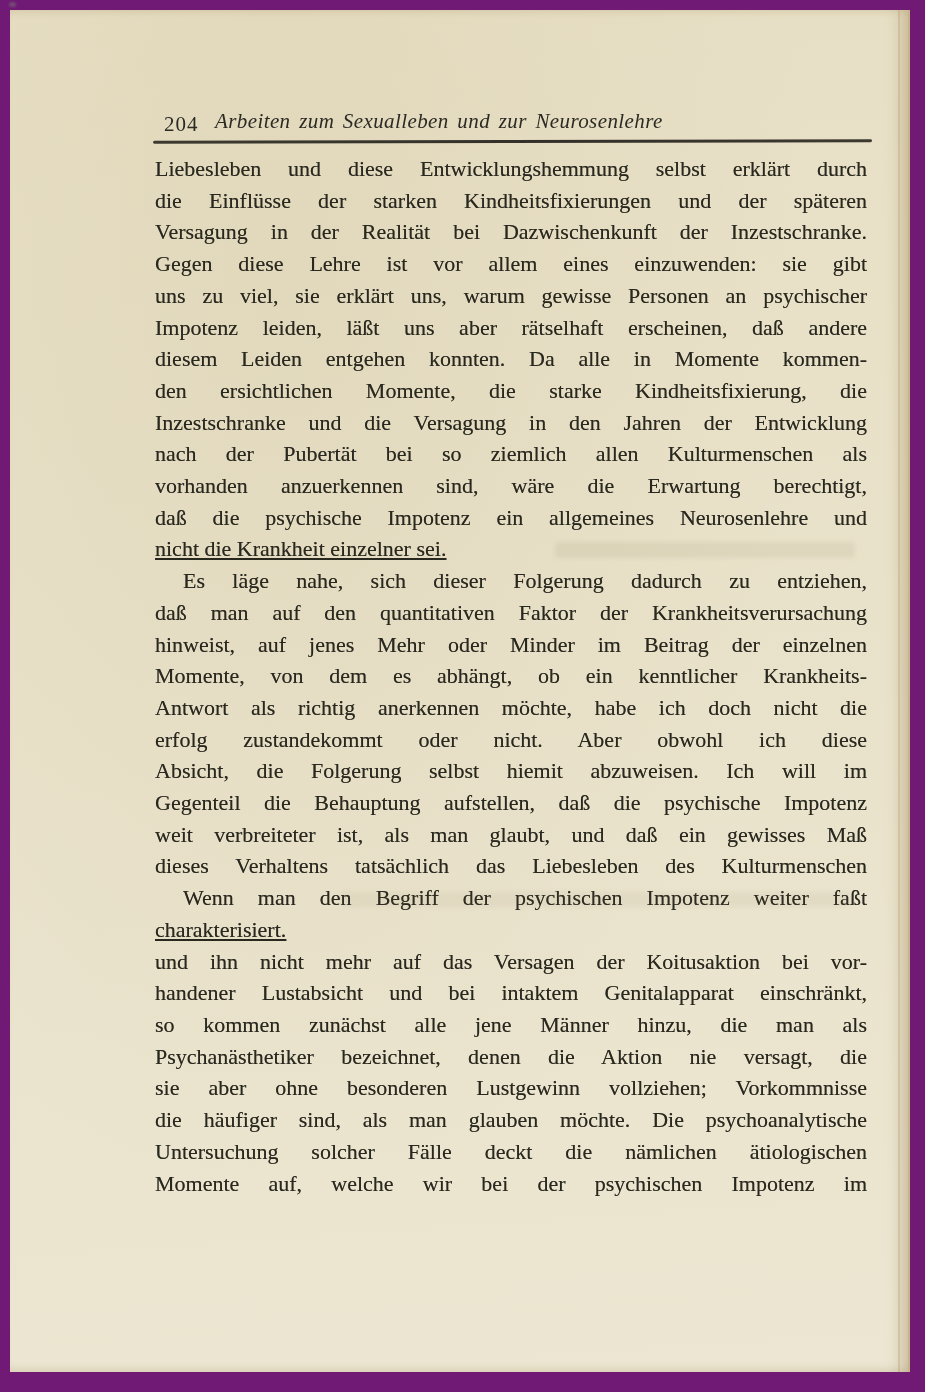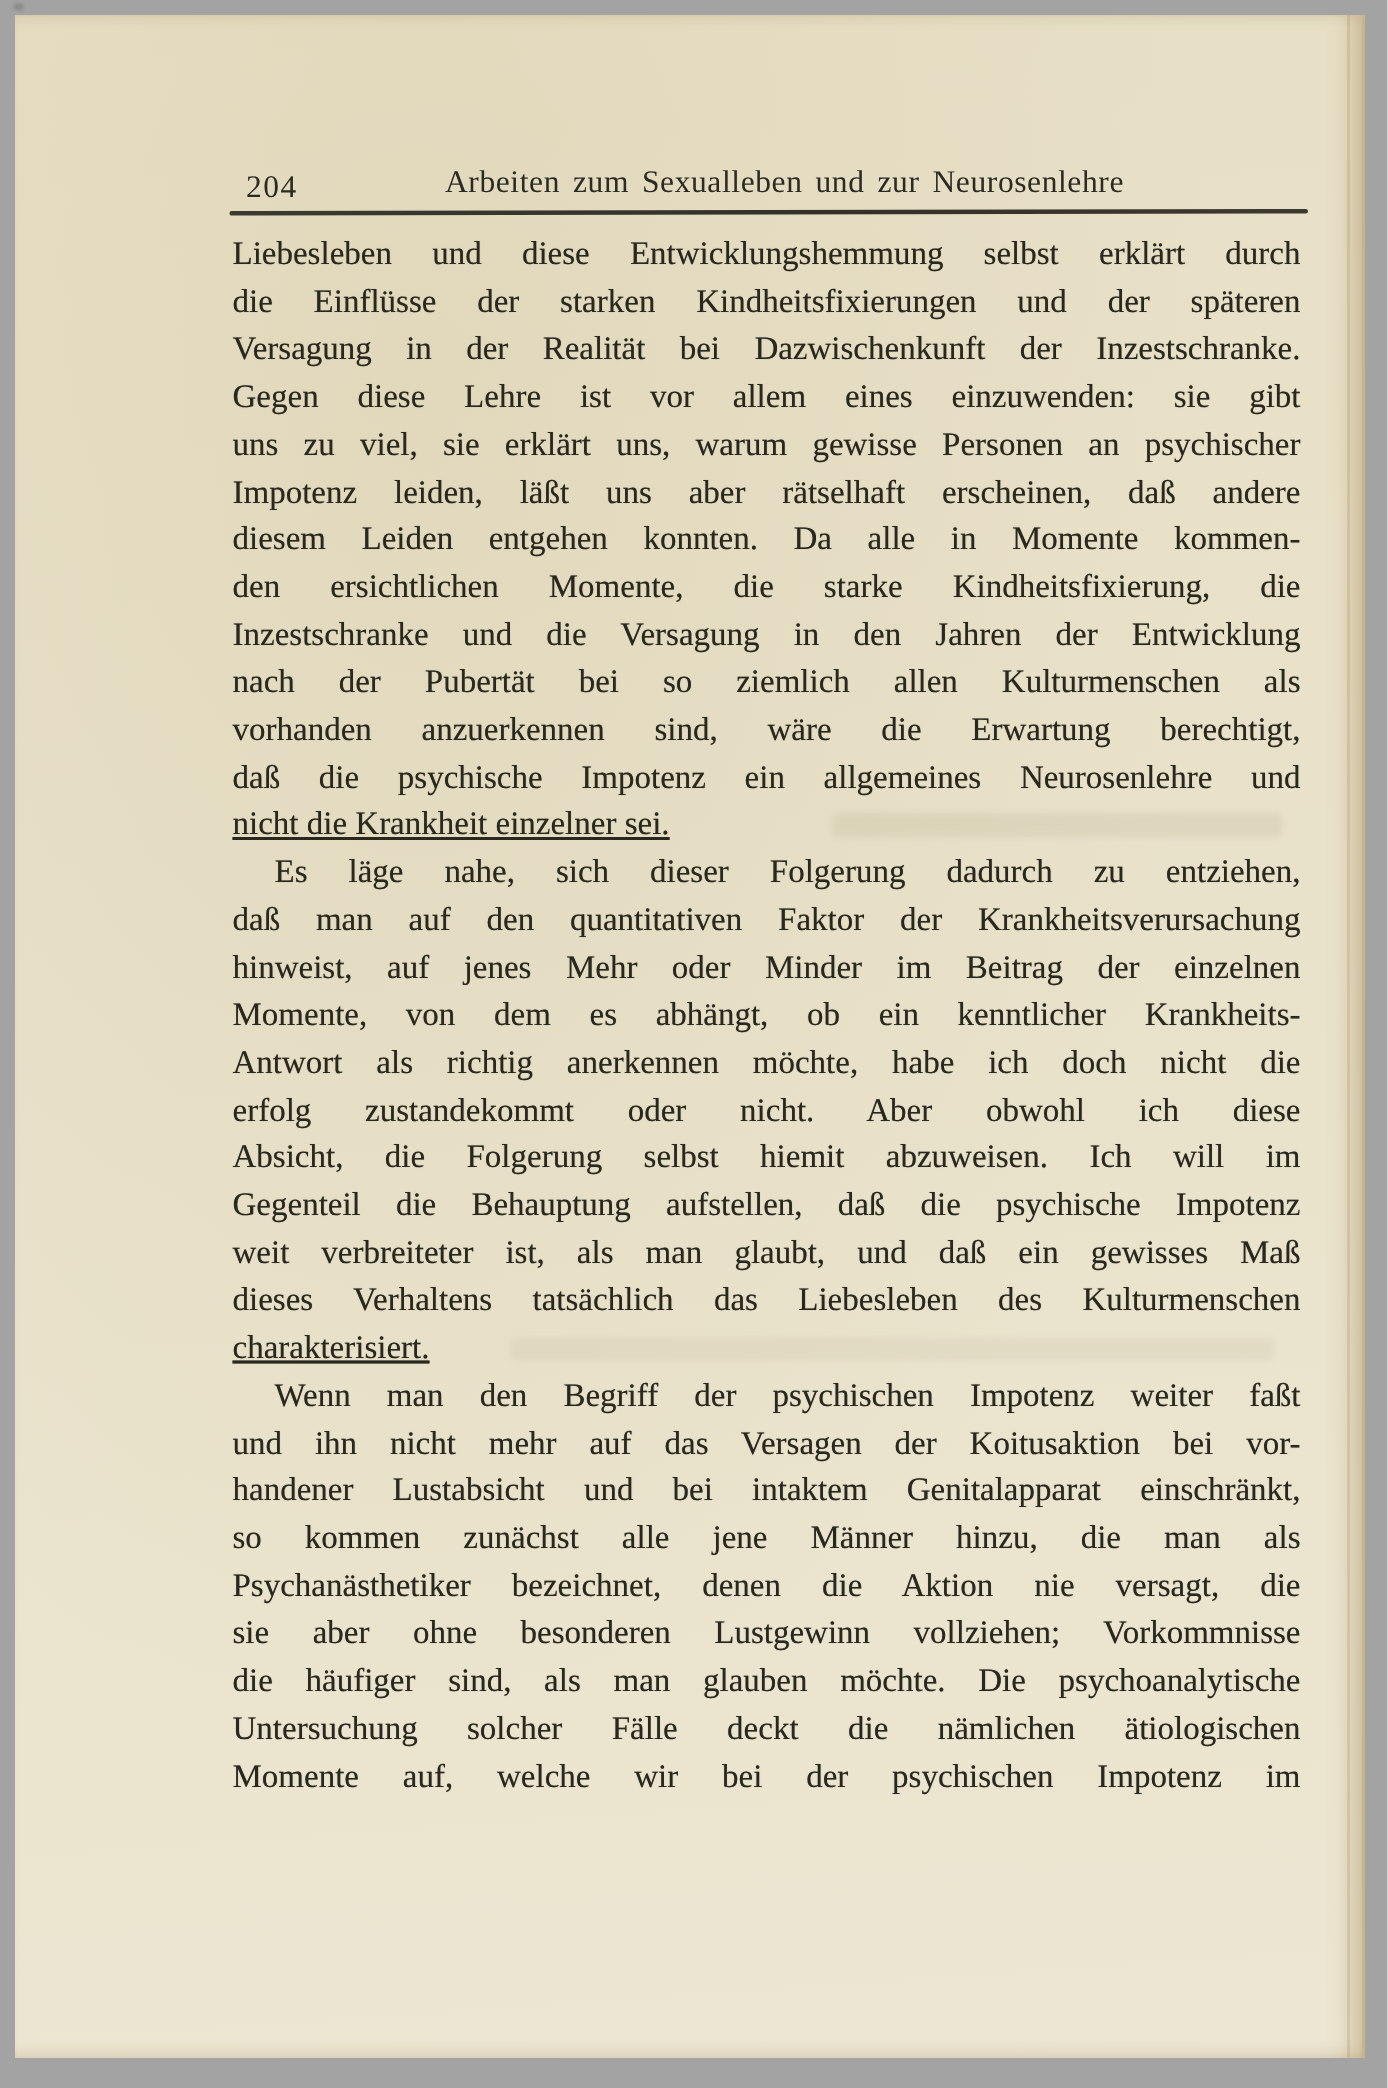--- a/index.html
+++ b/index.html
@@ -5,21 +5,21 @@
   html, body {
     margin: 0;
     padding: 0;
     background: #ffffff;
     font-family: "Liberation Serif", serif;
   }
   .scan-canvas {
     position: relative;
     width: 925px;
     height: 1392px;
-    background: #a3a3a3;
+    background: #701a75;
     overflow: hidden;
   }
   .book-page {
     position: absolute;
     left: 10px;
     top: 10px;
     width: 898px;
     height: 1362px;
     background:
       radial-gradient(ellipse at 30% 20%, rgba(214,202,168,0.35), rgba(214,202,168,0) 60%),
@@ -51,21 +51,22 @@
     top: 3px;
     font-size: 21px;
     letter-spacing: 1px;
     color: #2b2a23;
   }
   .running-title {
     position: absolute;
     left: 60px;
     right: 40px;
     top: 0;
-    text-align: center;
+    text-align: left;
+    font-style: italic;
     font-size: 21px;
     letter-spacing: 0.4px;
     word-spacing: 3px;
     color: #2b2a23;
   }
   .header-rule {
     position: absolute;
     left: 143px;
     top: 130px;
     width: 719px;
@@ -141,22 +142,22 @@
         <div class="line indent">Es läge nahe, sich dieser Folgerung dadurch zu entziehen,</div>
         <div class="line">daß man auf den quantitativen Faktor der Krankheitsverursachung</div>
         <div class="line">hinweist, auf jenes Mehr oder Minder im Beitrag der einzelnen</div>
         <div class="line">Momente, von dem es abhängt, ob ein kenntlicher Krankheits-</div>
         <div class="line">Antwort als richtig anerkennen möchte, habe ich doch nicht die</div>
         <div class="line">erfolg zustandekommt oder nicht.  Aber obwohl ich diese</div>
         <div class="line">Absicht, die Folgerung selbst hiemit abzuweisen.  Ich will im</div>
         <div class="line">Gegenteil die Behauptung aufstellen, daß die psychische Impotenz</div>
         <div class="line">weit verbreiteter ist, als man glaubt, und daß ein gewisses Maß</div>
         <div class="line">dieses Verhaltens tatsächlich das Liebesleben des Kulturmenschen</div>
+        <div class="line indent">Wenn man den Begriff der psychischen Impotenz weiter faßt</div>
         <div class="line para-end">charakterisiert.</div>
-        <div class="line indent">Wenn man den Begriff der psychischen Impotenz weiter faßt</div>
         <div class="line">und ihn nicht mehr auf das Versagen der Koitusaktion bei vor-</div>
         <div class="line">handener Lustabsicht und bei intaktem Genitalapparat einschränkt,</div>
         <div class="line">so kommen zunächst alle jene Männer hinzu, die man als</div>
         <div class="line">Psychanästhetiker bezeichnet, denen die Aktion nie versagt, die</div>
         <div class="line">sie aber ohne besonderen Lustgewinn vollziehen; Vorkommnisse</div>
         <div class="line">die häufiger sind, als man glauben möchte. Die psychoanalytische</div>
         <div class="line">Untersuchung solcher Fälle deckt die nämlichen ätiologischen</div>
         <div class="line">Momente auf, welche wir bei der psychischen Impotenz im</div>
       </div>
 

